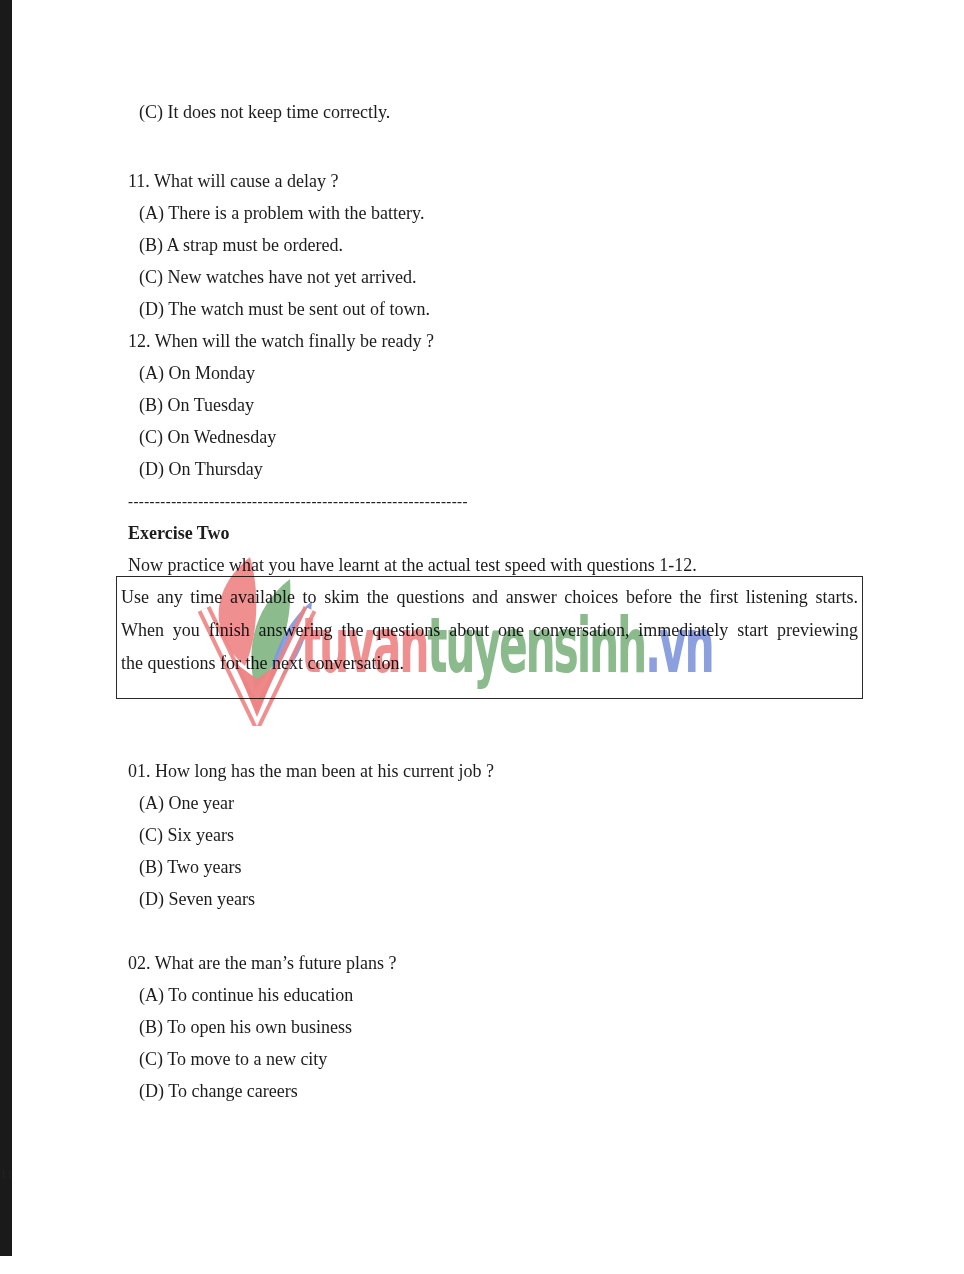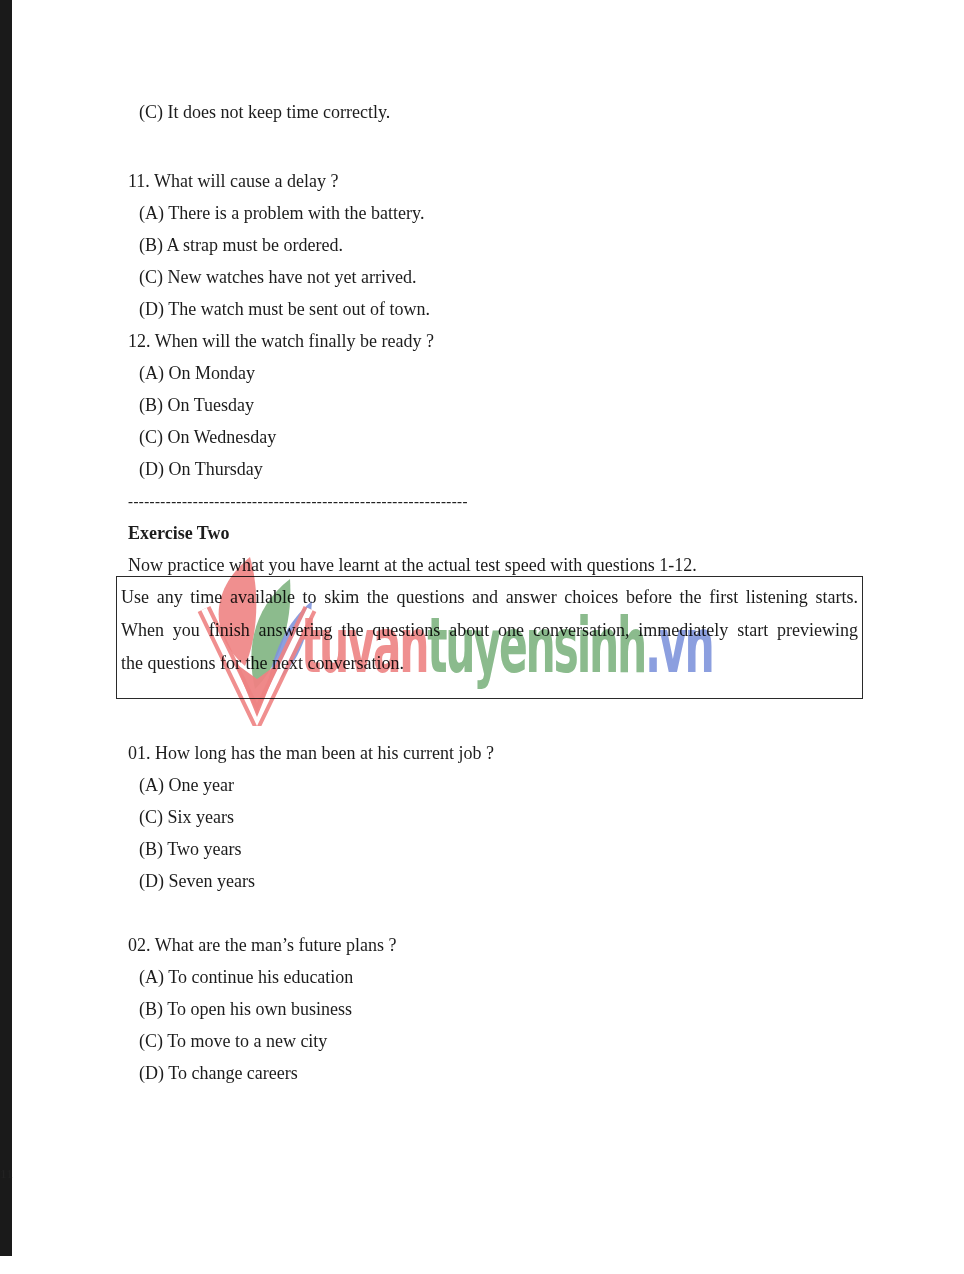--- a/index.html
+++ b/index.html
@@ -34,21 +34,21 @@
     margin-left:116px;margin-top:-5px;
     width:747px;height:123px;
     border:1.5px solid #2a2a2a;
     padding:4px 4px 0 4px;
   }
   .tipline{
     font-size:18px;line-height:33px;white-space:nowrap;
     text-align:justify;text-align-last:justify;
   }
   .tipline.last{text-align:left;text-align-last:left;}
-  .q01{margin-top:38px;}
+  .q01{margin-top:56px;}
   .page-number{
     position:absolute;left:0;top:1166px;width:964px;
     font-size:13.5px;color:#222;
   }
   .watermark{
     position:absolute;left:5px;top:0;width:964px;height:1274px;
     pointer-events:none;
     mix-blend-mode:multiply;
   }
   .wm-logo{

